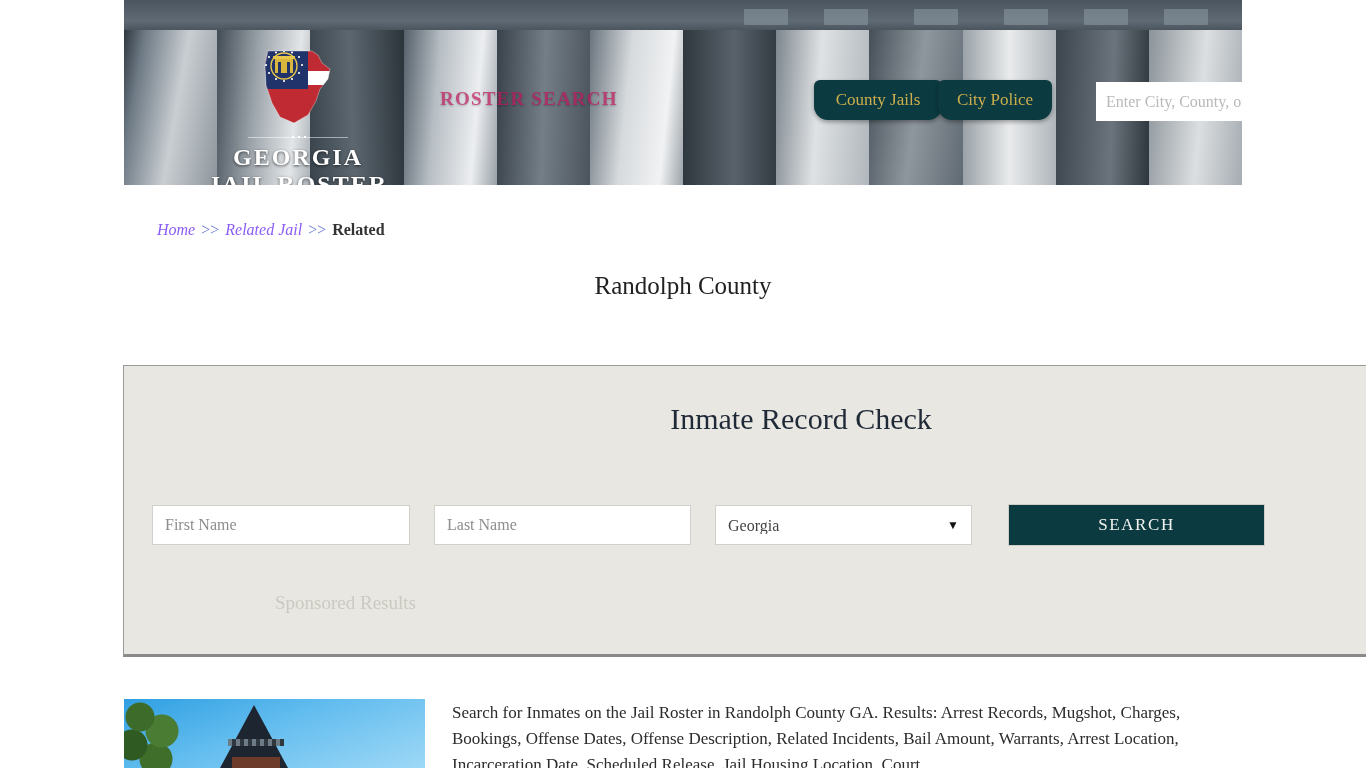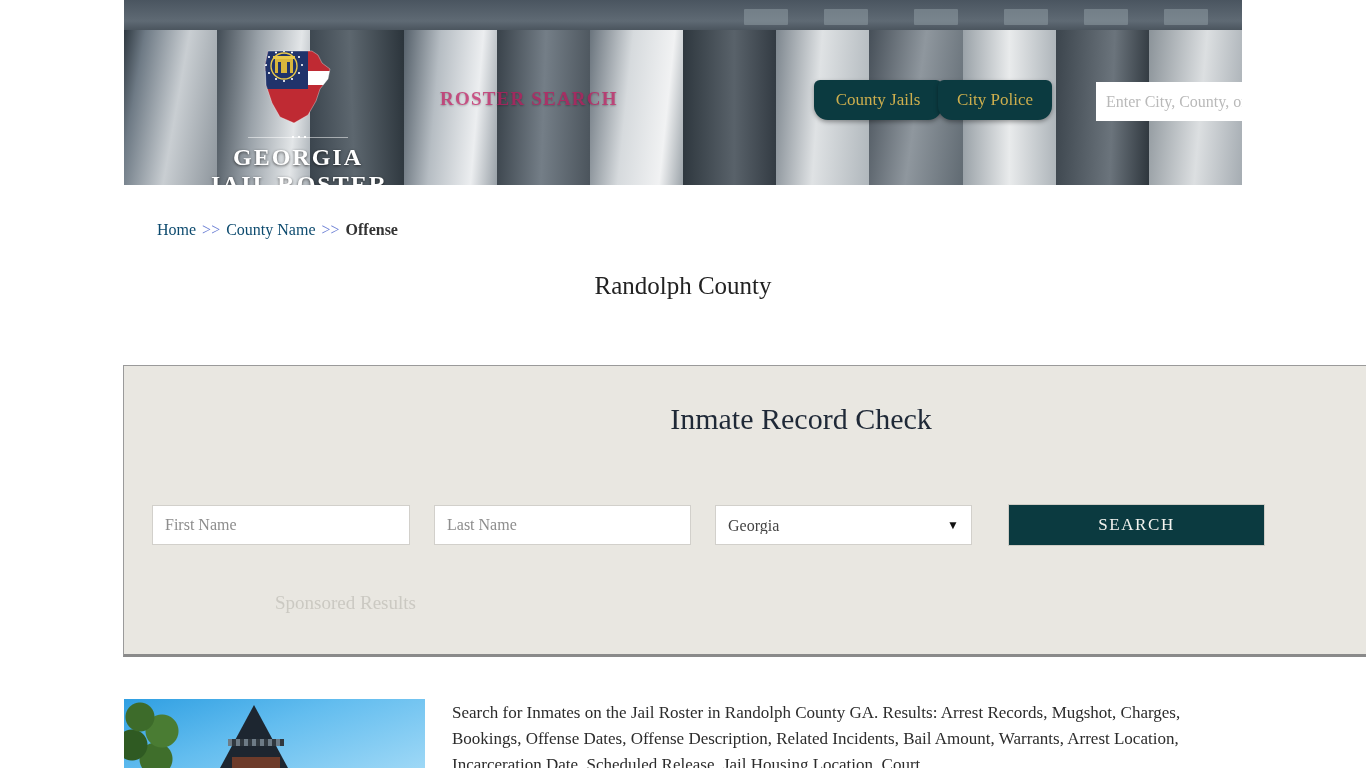--- a/index.html
+++ b/index.html
@@ -82,21 +82,21 @@
     outline:none;
   }
   .hdr-search::placeholder { color:#b9b9b9; }
 
   
   .breadcrumb {
     position:absolute; left:157px; top:221px;
     font-size:16px; color:#3d3d3d;
     font-family:"Liberation Serif","DejaVu Serif",serif;
   }
-  .breadcrumb a { color:#0c4a6e; text-decoration:none; cursor:pointer; }
+  .breadcrumb a { color:#8b5cf6; text-decoration:none; cursor:pointer;font-style:italic; }
   .breadcrumb .sep { color:#6b7fd4; margin:0 6px; }
   .breadcrumb .current { color:#333; font-weight:700; }
 
   
   .page-title {
     position:absolute; left:0; right:0; top:272px;
     text-align:center; font-size:25px; color:#222;
     font-family:"Liberation Serif","DejaVu Serif",serif;
   }
 
@@ -265,21 +265,21 @@
     <div class="roster-search">ROSTER SEARCH</div>
 
     <div class="nav-btn nav-jails">County Jails</div>
     <div class="nav-btn nav-police">City Police</div>
 
     <input class="hdr-search" type="text" placeholder="Enter City, County, or Facility" style="">
 
   </div>
 
   <div class="breadcrumb">
-    <a>Home</a><span class="sep">&gt;&gt;</span><a>County Name</a><span class="sep">&gt;&gt;</span><span class="current">Offense</span>
+    <a>Home</a><span class="sep">&gt;&gt;</span><a>Related Jail</a><span class="sep">&gt;&gt;</span><span class="current">Related</span>
   </div>
 
   <div class="page-title">Randolph County</div>
 
   <div class="panel">
     <div class="panel-title">Inmate Record Check</div>
 
     <div class="form-row">
       <input class="fld fld-first" type="text" placeholder="First Name" style="">
       <input class="fld fld-last" type="text" placeholder="Last Name" style="">

